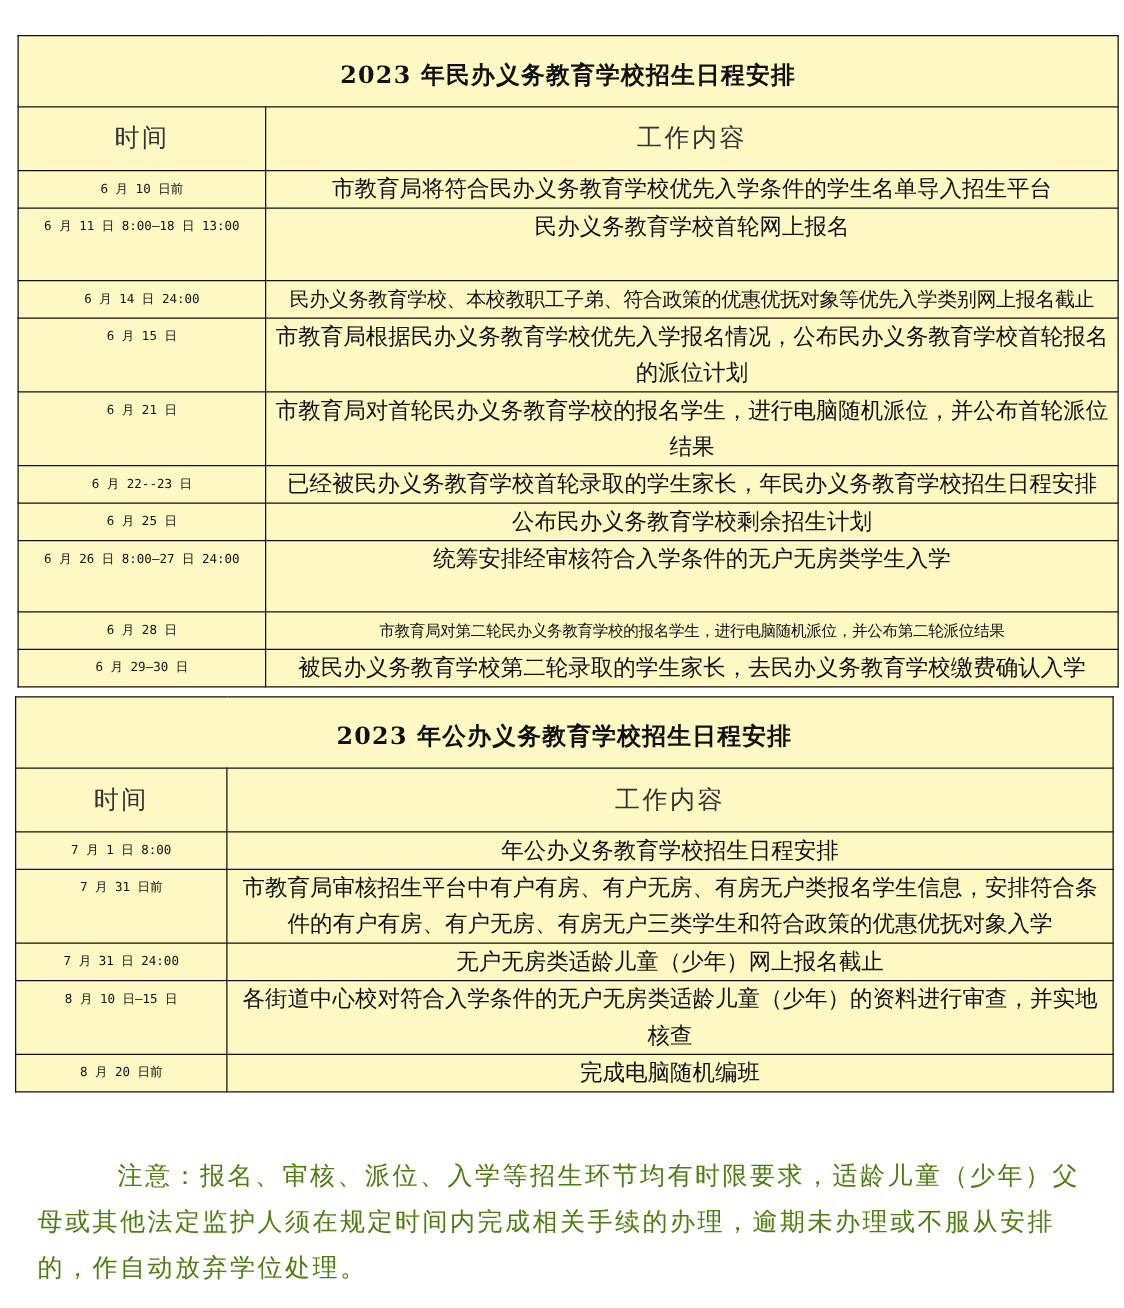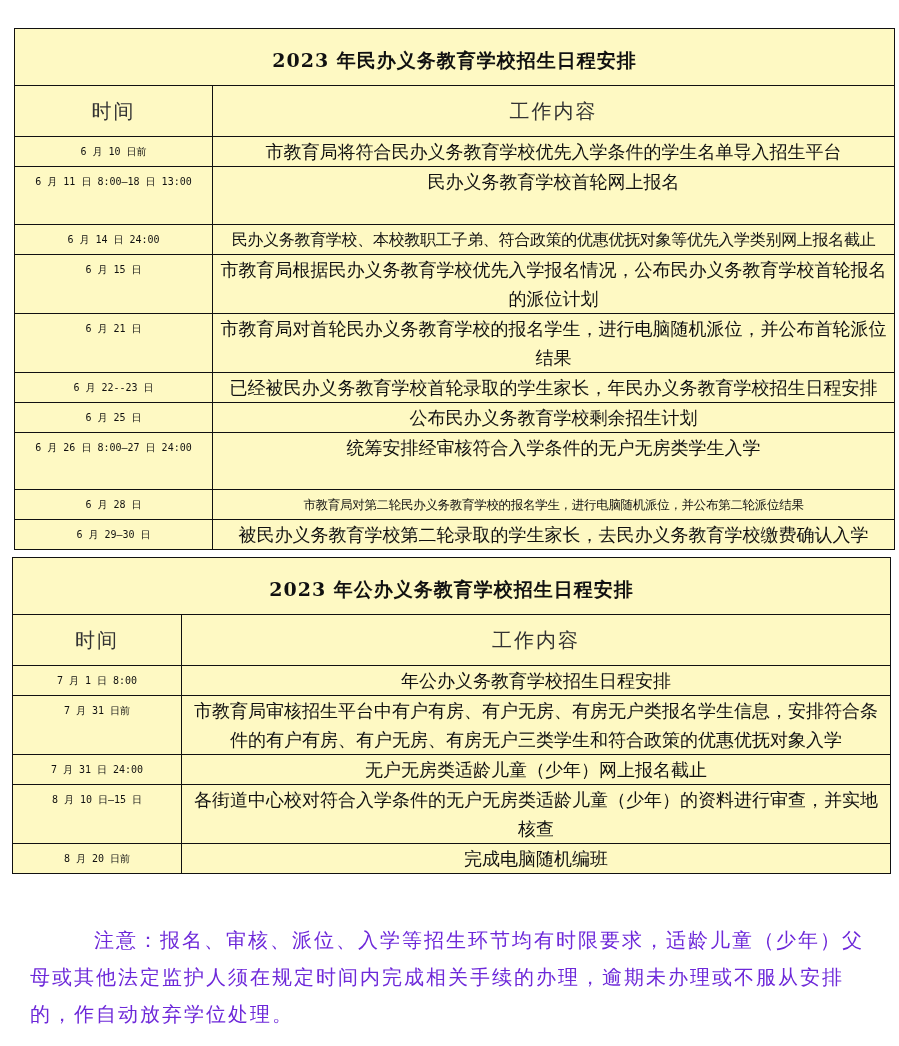--- a/index.html
+++ b/index.html
@@ -10,21 +10,21 @@
                    font-size:18px; line-height:29px; overflow:hidden; }
   table.sched td.title { font-family:"DejaVu Serif", "Liberation Serif", serif; font-weight:bold;
                    font-size:19px; vertical-align:middle; letter-spacing:1px; line-height:50px; padding-top:6px; }
   table.sched td.hdr { font-family:Liberation Sans, sans-serif; font-size:20px;
                    color:#333; vertical-align:middle; line-height:50px; letter-spacing:2px; }
   table.sched td.time { font-family:"DejaVu Sans Mono", "Liberation Mono", monospace; font-size:10px; white-space:normal; }
   #t1 { left:14px; top:28px; width:881px; }
   #t2 { left:12px; top:557px; width:879px; }
   .note { position:absolute; left:30px; top:922px; width:840px;
           font-family:"DejaVu Serif", "Liberation Serif", serif; font-size:20px;
-          line-height:37px; color:#6d28d9; letter-spacing:2px; }
+          line-height:37px; color:#4d7c0f; letter-spacing:2px; }
   .note .indent { display:inline-block; width:64px; }
 </style>
 </head>
 <body>
 
 <table class="sched" id="t1">
   <colgroup>
       <col style="width:198px">
       <col>
     </colgroup>

